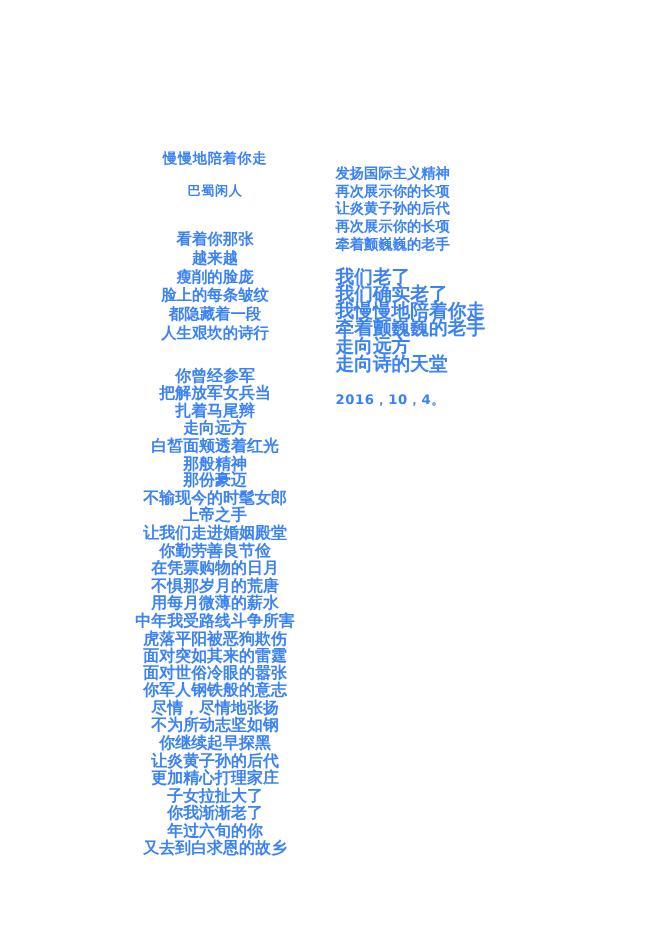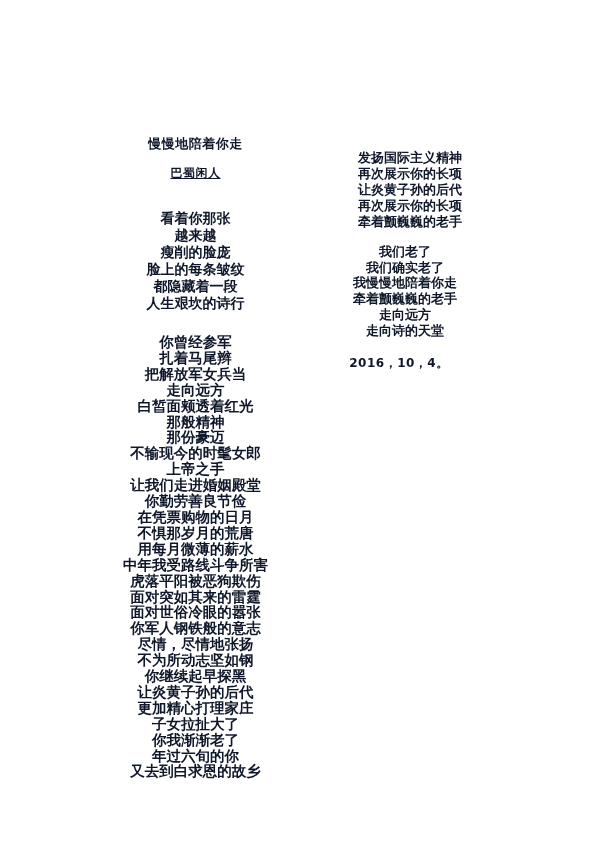--- a/index.html
+++ b/index.html
@@ -4,55 +4,53 @@
 <style>
   html, body { margin: 0; padding: 0; background: #ffffff; }
   .page {
     position: relative;
     width: 600px;
     height: 849px;
     background: #ffffff;
     overflow: hidden;
     font-family: "Liberation Serif", "DejaVu Serif", serif;
     font-weight: bold;
-    color: #0f172a;
+    color: #3b82f6;
   }
   .col-left {
     position: absolute;
     left: 38px;
     top: 135px;
     width: 315px;
     text-align: center;
   }
   .col-right {
     position: absolute;
     left: 305px;
     top: 150px;
     width: 210px;
-    text-align: center;
   }
   .poem-title {
     font-size: 13px;
     line-height: 17px;
     letter-spacing: 0.5px;
   }
   .poem-author {
     font-size: 12px;
     line-height: 17px;
     margin-top: 13px;
     letter-spacing: 0.5px;
-    text-decoration: underline;
   }
   .stanza-a { margin-top: 28px; font-size: 14px; }
   .stanza-a .line { line-height: 17px; }
   .stanza-b { margin-top: 23px; font-size: 14.5px; }
   .stanza-b .line { line-height: 15.9px; }
   .stanza-c { font-size: 13px; }
   .stanza-c .line { line-height: 16px; }
-  .stanza-d { margin-top: 14px; font-size: 13px; padding-right: 10px; }
+  .stanza-d { margin-top: 14px; font-size: 17px; padding-right: 10px; }
   .stanza-d .line { line-height: 15.7px; }
   .poem-date {
     margin-top: 17px;
     padding-right: 22px;
     font-size: 12px;
     line-height: 16px;
     font-family: "DejaVu Sans", "Liberation Sans", sans-serif;
     font-weight: bold;
     letter-spacing: 0.5px;
   }
@@ -68,22 +66,22 @@
     <div class="stanza-a">
         <div class="line">看着你那张</div>
         <div class="line">越来越</div>
         <div class="line">瘦削的脸庞</div>
         <div class="line">脸上的每条皱纹</div>
         <div class="line">都隐藏着一段</div>
         <div class="line">人生艰坎的诗行</div>
       </div>
     <div class="stanza-b">
         <div class="line">你曾经参军</div>
+        <div class="line">把解放军女兵当</div>
         <div class="line">扎着马尾辫</div>
-        <div class="line">把解放军女兵当</div>
         <div class="line">走向远方</div>
         <div class="line">白皙面颊透着红光</div>
         <div class="line">那般精神</div>
         <div class="line">那份豪迈</div>
         <div class="line">不输现今的时髦女郎</div>
         <div class="line">上帝之手</div>
         <div class="line">让我们走进婚姻殿堂</div>
         <div class="line">你勤劳善良节俭</div>
         <div class="line">在凭票购物的日月</div>
         <div class="line">不惧那岁月的荒唐</div>

